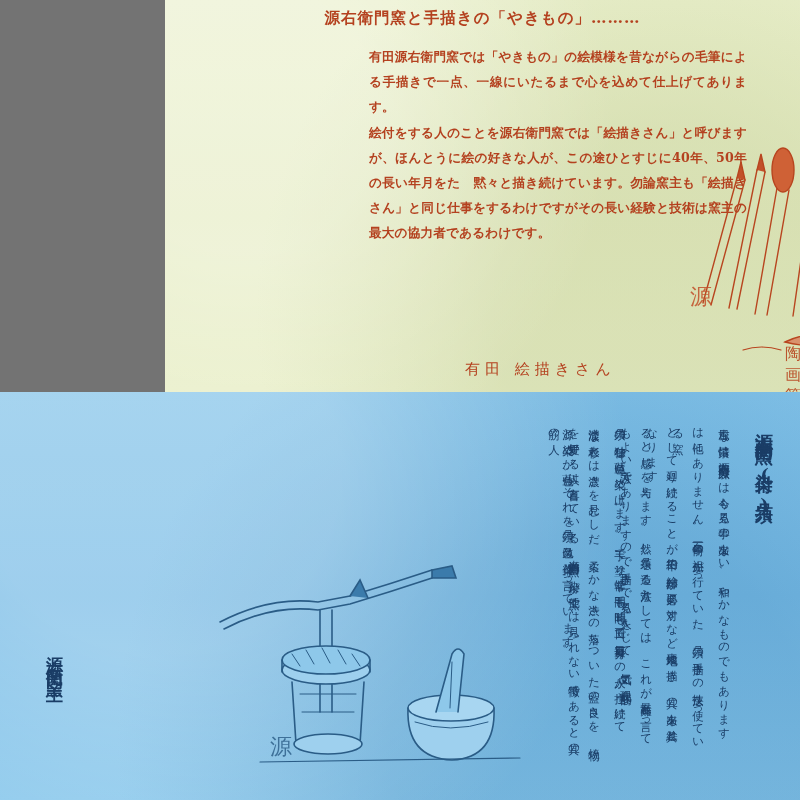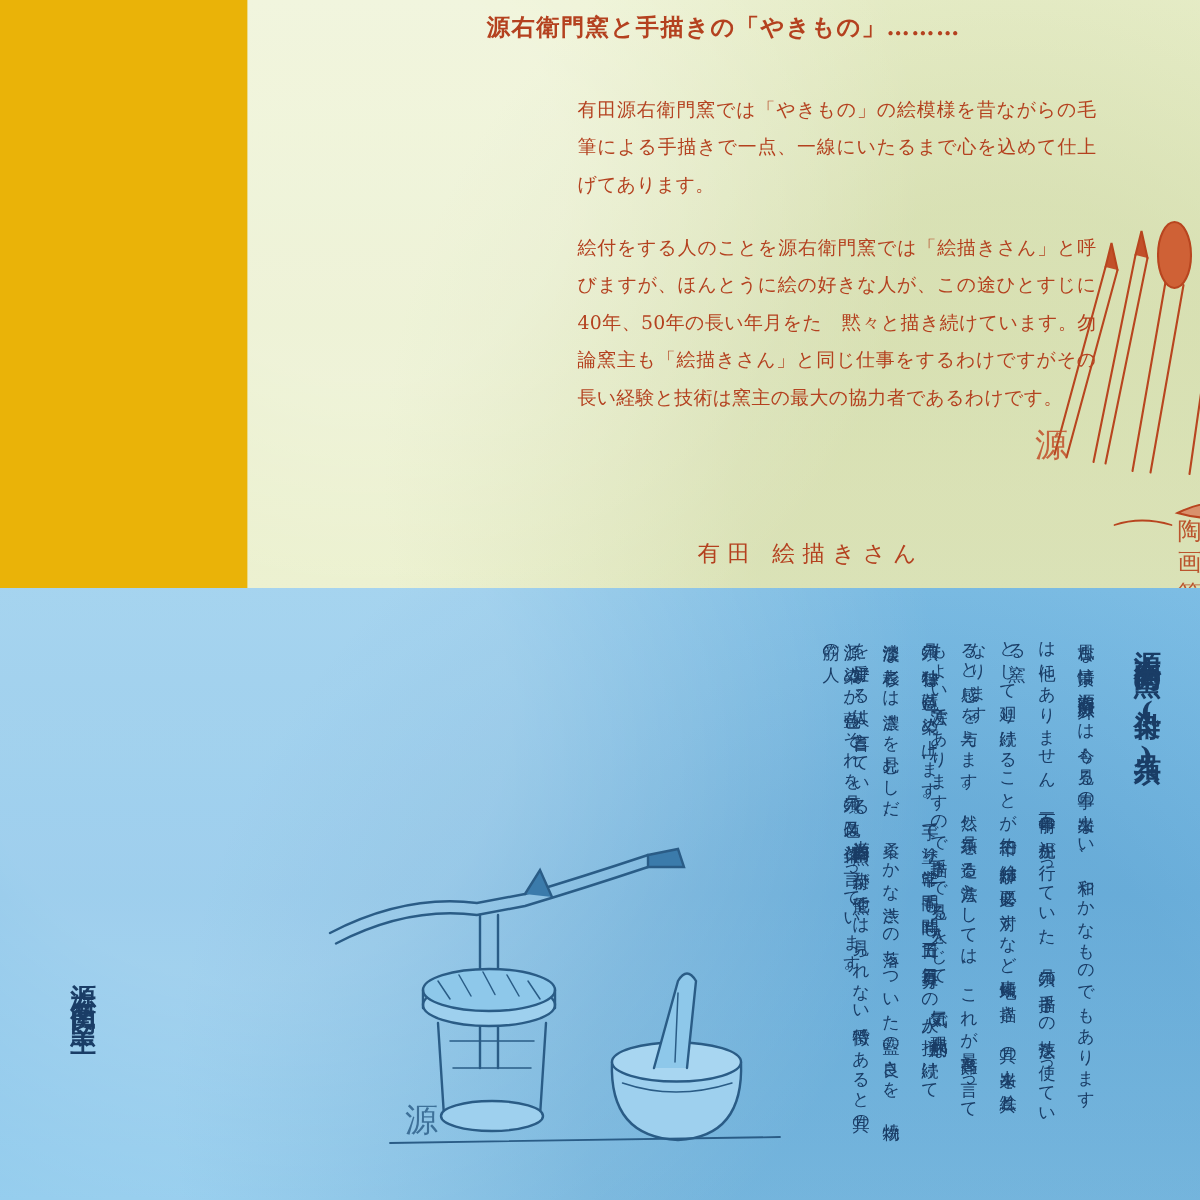--- a/index.html
+++ b/index.html
@@ -9,21 +9,21 @@
     width: 800px;
     height: 800px;
     background: #ffffff;
     font-family: "DejaVu Sans", sans-serif;
   }
   #page {
     position: relative;
     width: 800px;
     height: 800px;
     overflow: hidden;
-    background: #eab308;
+    background: #737373;
   }
 
   
   #card-green {
     position: absolute;
     left: 165px;
     top: 0;
     width: 635px;
     height: 392px;
     background: #e8efc8;
@@ -55,21 +55,21 @@
     left: 204px;
     top: 44px;
     width: 378px;
     color: #b4411f;
     font-size: 12.6px;
     line-height: 25.2px;
     font-family: "DejaVu Serif", serif;
     letter-spacing: 0.2px;
     text-align: justify;
   }
-  #green-body p { margin: 16px; }
+  #green-body p { margin: 0; font-weight: bold; }
   #green-signature {
     position: absolute;
     left: 300px;
     top: 360px;
     color: #b4411f;
     font-size: 15px;
     letter-spacing: 5px;
     font-family: "DejaVu Serif", serif;
     white-space: nowrap;
   }

